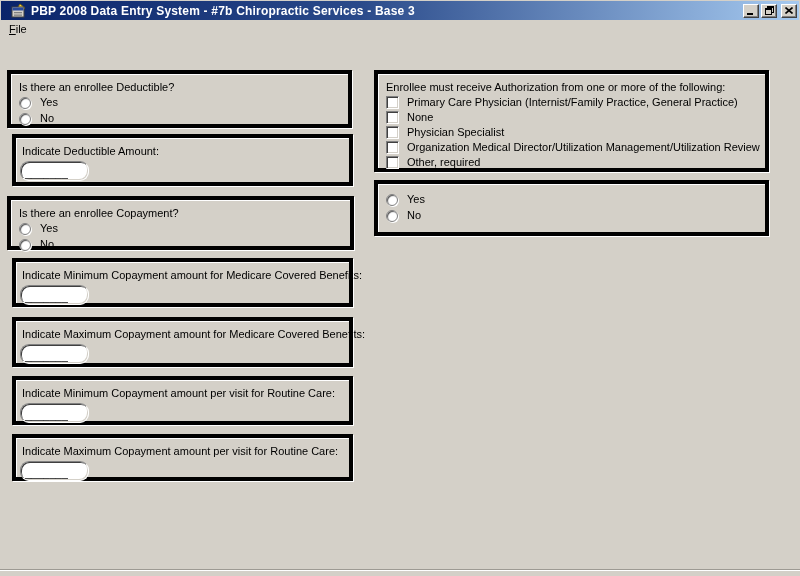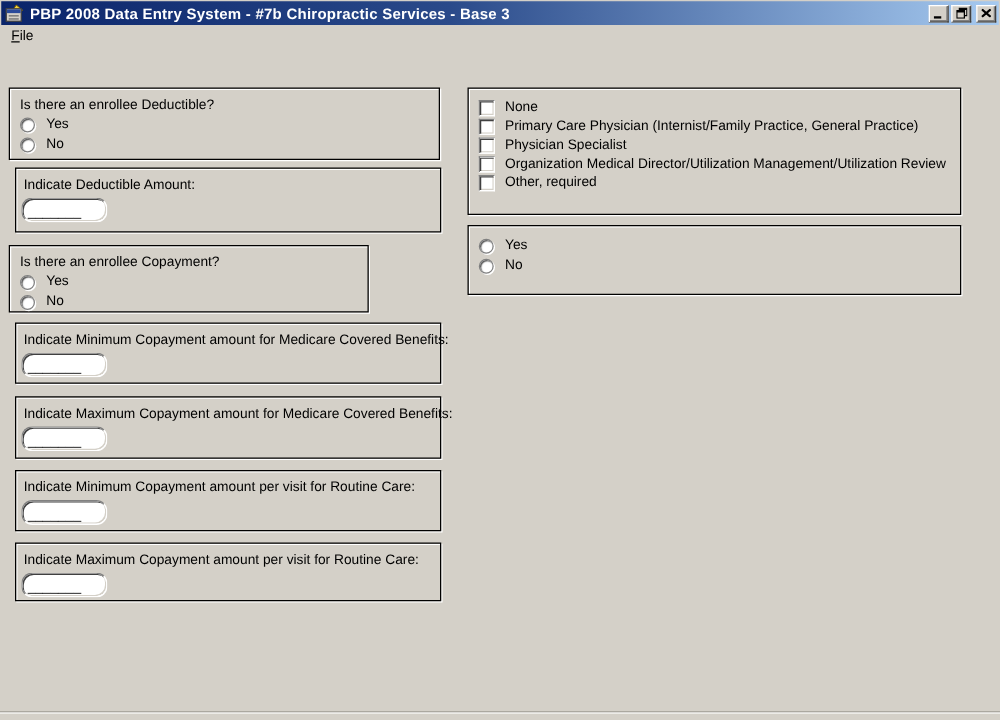--- a/index.html
+++ b/index.html
@@ -9,21 +9,21 @@
     font-family:"Liberation Sans", sans-serif;
     font-size:11px;
     color:#000;
     position:relative;
   }
 
   
   .titlebar {
     position:absolute; left:1px; top:1px; right:1px; height:19px;
     background:linear-gradient(to right, #0a246a 0%, #2a4a8a 45%, #a6caf0 100%);
-    display:flex; align-items:center; padding:0 2px 0 3px;
+    display:flex; align-items:center; padding:0 2px 0 10px;
   }
   .titlebar .title {
     color:#ffffff; font-weight:bold; font-size:12px;
     margin-left:4px; white-space:nowrap; letter-spacing:0.2px;
   }
   .tb-controls { margin-left:auto; display:flex; align-items:center; }
   .tb-btn {
     width:16px; height:14px; background:#d4d0c8;
     border:1px solid; border-color:#ffffff #404040 #404040 #ffffff;
     box-shadow: inset -1px -1px 0 #808080;
@@ -37,21 +37,21 @@
   .menubar {
     position:absolute; left:1px; top:20px; right:1px; height:18px;
     background:#d4d0c8; display:flex; align-items:center; padding-left:2px;
   }
   .menu-item { padding:2px 6px; }
   .menu-item .accel { text-decoration:underline; }
 
   
   .gbox {
     position:absolute;
-    border:1px solid #000000;
+    border:4px solid #000000;
     box-shadow: 1px 1px 0 #ffffff, inset 1px 1px 0 #ffffff;
     background:#d4d0c8;
     padding:7px 8px 0 8px;
   }
   .gbox.amt { padding-left:6px; }
   .gbox-title { line-height:13px; white-space:nowrap; }
 
   
   .opt-row { display:flex; align-items:flex-end; margin-top:3px; height:13px; }
   .opt-row.first { margin-top:2px; }
@@ -142,21 +142,21 @@
     <span class="radio"></span>
     <span class="opt-label">No</span>
   </div>
 </div>
 
 <div class="gbox amt" style="left:12px; top:134px; width:341px; height:52px;">
   <div class="gbox-title">Indicate Deductible Amount:</div>
   <input class="field" value="_______" style="">
 </div>
 
-<div class="gbox" style="left:7px; top:196px; width:288px; height:54px;">
+<div class="gbox" style="left:7px; top:196px; width:347px; height:54px;">
   <div class="gbox-title">Is there an enrollee Copayment?</div>
   <div class="opt-row first">
     <span class="radio"></span>
     <span class="opt-label">Yes</span>
   </div>
   <div class="opt-row">
     <span class="radio"></span>
     <span class="opt-label">No</span>
   </div>
 </div>
@@ -175,27 +175,28 @@
   <div class="gbox-title">Indicate Minimum Copayment amount per visit for Routine Care:</div>
   <input class="field" value="_______" style="">
 </div>
 
 <div class="gbox amt" style="left:12px; top:434px; width:341px; height:47px;">
   <div class="gbox-title">Indicate Maximum Copayment amount per visit for Routine Care:</div>
   <input class="field" value="_______" style="">
 </div>
 
 <div class="gbox" style="left:374px; top:70px; width:395px; height:102px;">
+  <div class="gbox-title">Enrollee must receive Authorization from one or more of the following:</div>
+  <div class="chk-row">
+    <span class="checkbox"></span>
+    <span class="chk-label">Primary Care Physician (Internist/Family Practice, General Practice)</span>
+  </div>
   <div class="chk-row first">
     <span class="checkbox"></span>
     <span class="chk-label">None</span>
-  </div>
-  <div class="chk-row">
-    <span class="checkbox"></span>
-    <span class="chk-label">Primary Care Physician (Internist/Family Practice, General Practice)</span>
   </div>
   <div class="chk-row">
     <span class="checkbox"></span>
     <span class="chk-label">Physician Specialist</span>
   </div>
   <div class="chk-row">
     <span class="checkbox"></span>
     <span class="chk-label">Organization Medical Director/Utilization Management/Utilization Review</span>
   </div>
   <div class="chk-row">

